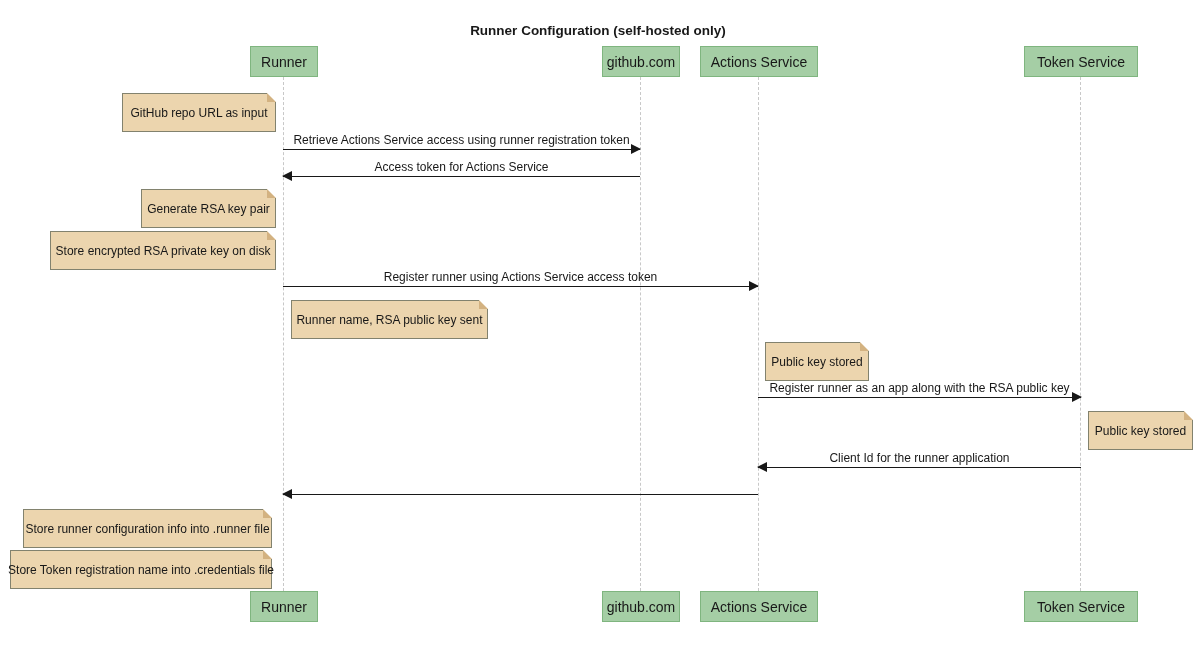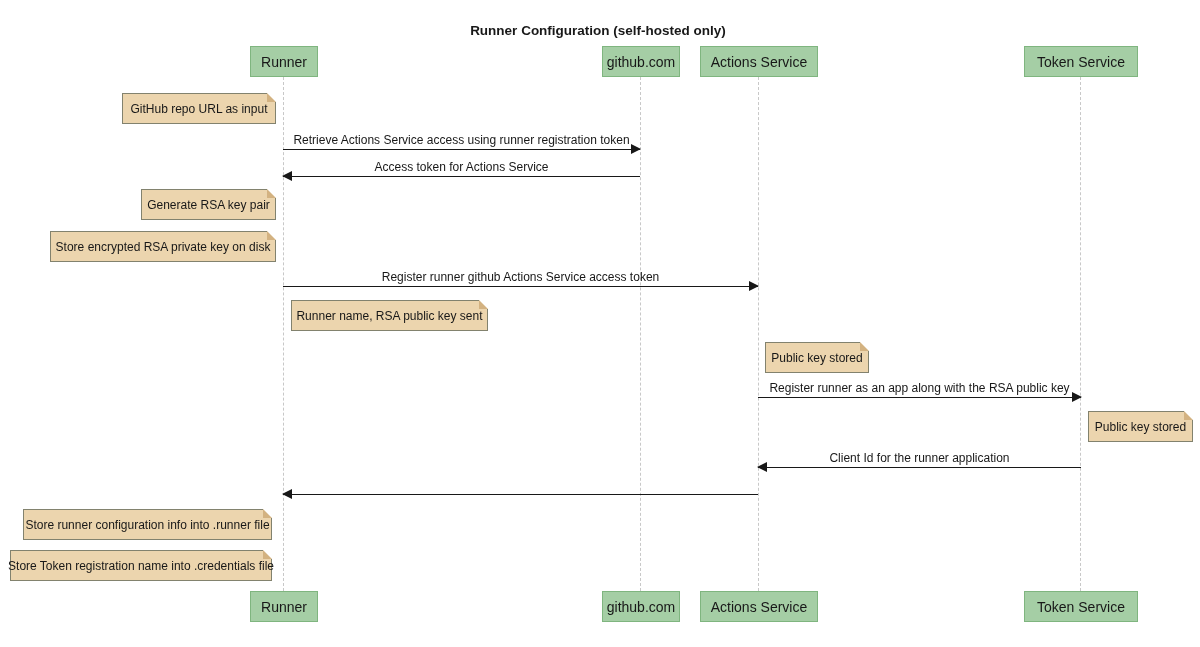--- a/index.html
+++ b/index.html
@@ -75,21 +75,21 @@
     bottom: -5px;
     width: 0;
     height: 0;
     border-top: 5px solid transparent;
     border-bottom: 5px solid transparent;
   }
   .arrowhead.right { right: -1px; border-left: 10px solid var(--arrow); }
   .arrowhead.left  { left: -1px;  border-right: 10px solid var(--arrow); }
   .note {
     position: absolute;
-    height: 31px;
+    height: 39px;
     box-sizing: border-box;
     background: var(--note-fill);
     border: 1px solid var(--note-border);
     display: flex;
     align-items: center;
     justify-content: center;
     font-size: 12px;
     white-space: nowrap;
     padding: 4px 4px;
   }
@@ -129,21 +129,21 @@
 
   <div class="message" style="left:283px; top:158px; width:357px;">
     <span class="lbl">Access token for Actions Service</span>
     <span class="arrowhead left"></span>
   </div>
   <div class="message" style="left:283px; top:131px; width:357px;">
     <span class="lbl">Retrieve Actions Service access using runner registration token</span>
     <span class="arrowhead right"></span>
   </div>
   <div class="message" style="left:283px; top:268px; width:475px;">
-    <span class="lbl">Register runner github Actions Service access token</span>
+    <span class="lbl">Register runner using Actions Service access token</span>
     <span class="arrowhead right"></span>
   </div>
   <div class="message" style="left:758px; top:449px; width:323px;">
     <span class="lbl">Client Id for the runner application</span>
     <span class="arrowhead left"></span>
   </div>
   <div class="message" style="left:758px; top:379px; width:323px;">
     <span class="lbl">Register runner as an app along with the RSA public key</span>
     <span class="arrowhead right"></span>
   </div>

